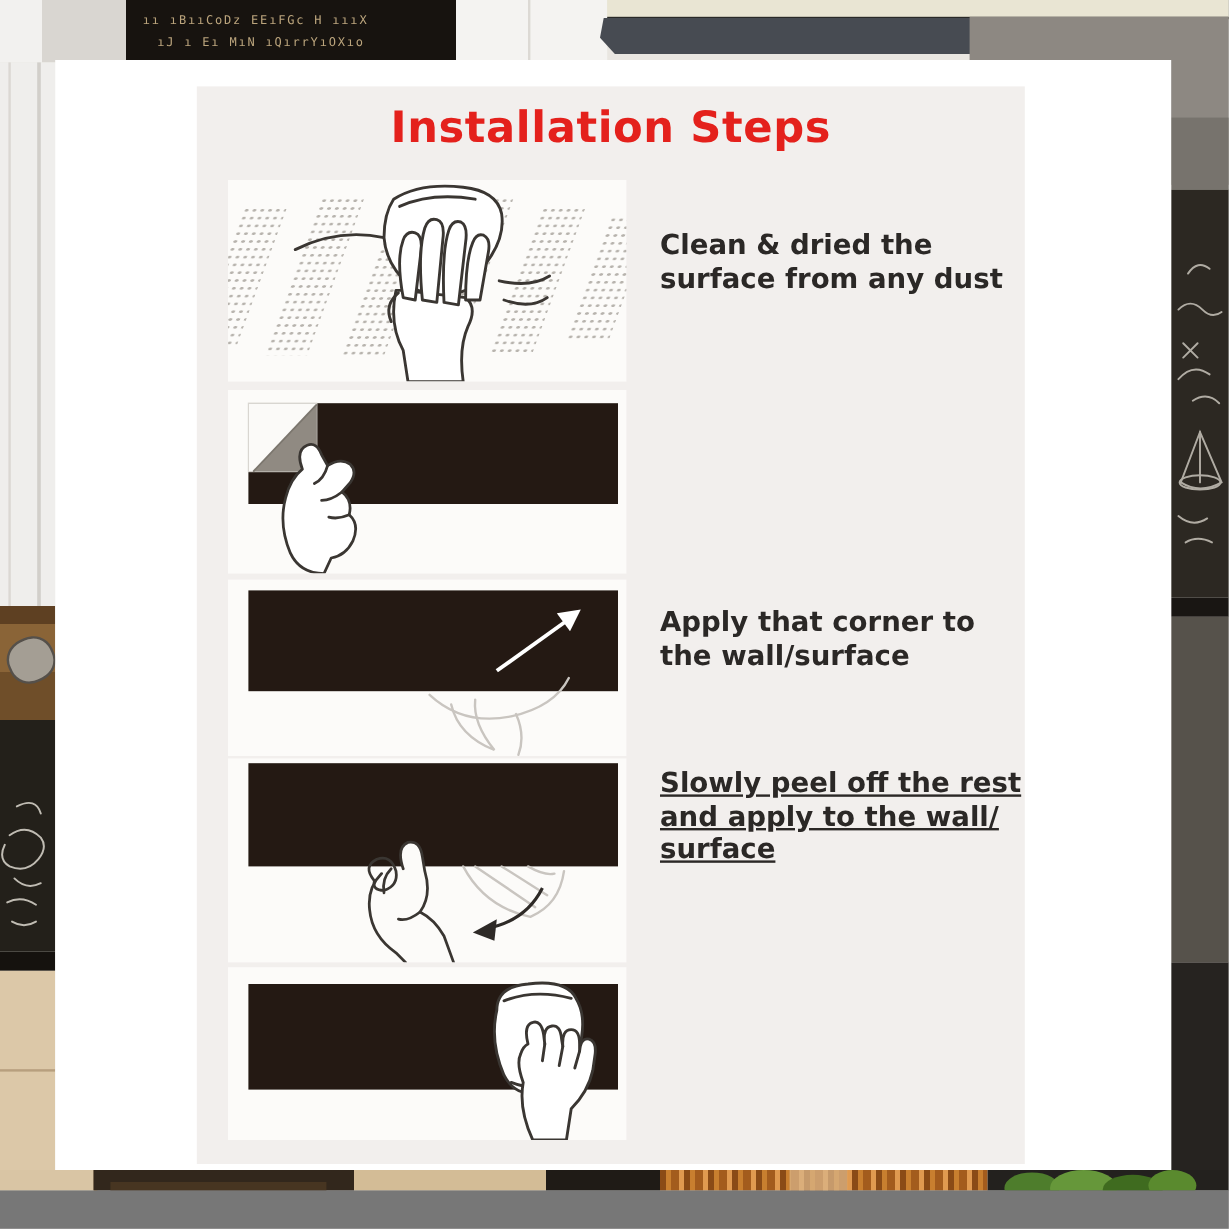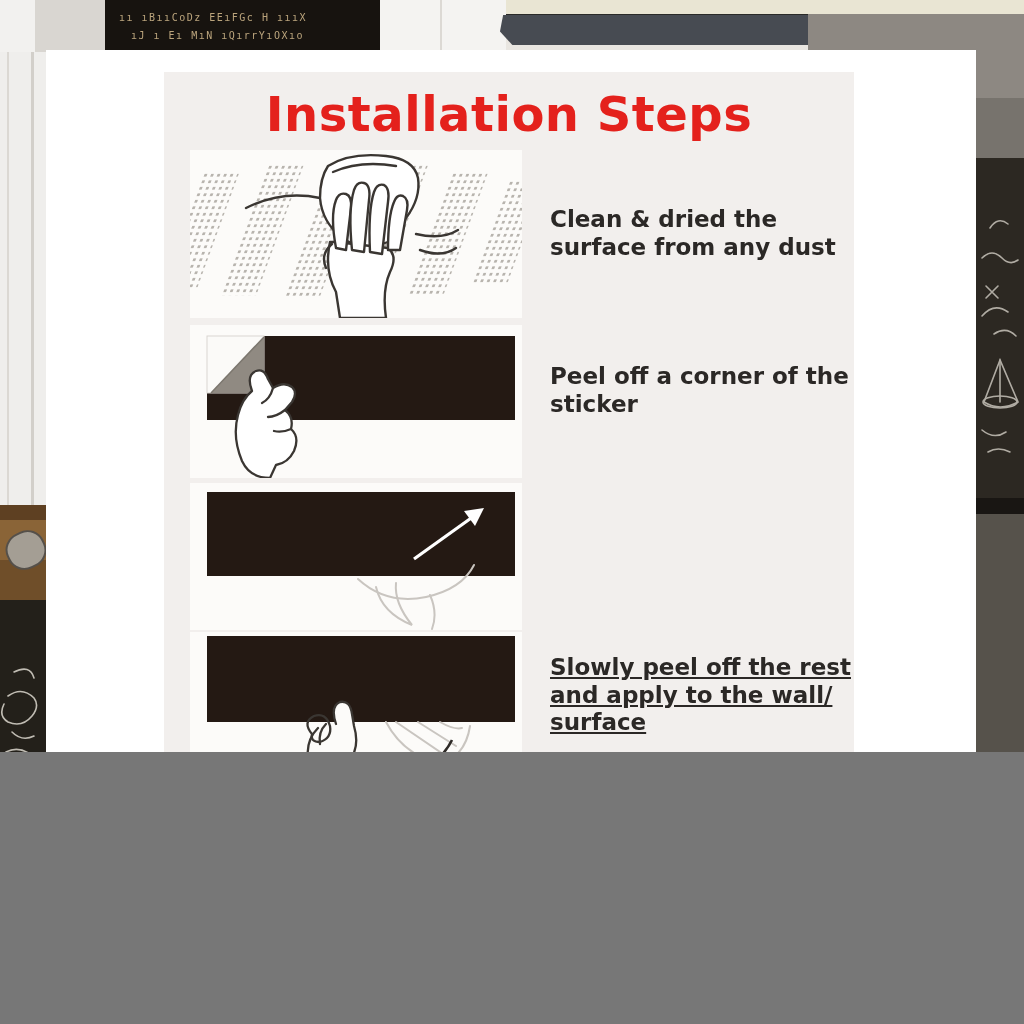--- a/index.html
+++ b/index.html
@@ -1,16 +1,16 @@
 <!DOCTYPE html>
 <html><head>
 <meta charset="utf-8">
 <style>
   html,body{margin:0;padding:0;background:#777;}
-  .stage{position:relative;width:1024px;height:752px;overflow:hidden;
+  .stage{position:relative;width:1024px;height:992px;overflow:hidden;
          font-family:"DejaVu Sans","Liberation Sans",sans-serif;background:#e9e6e1;}
   .abs{position:absolute;}
 
   
   .bg-pillar-top{left:0;top:0;width:35px;height:52px;background:#f2f1ef;}
   .bg-gray-top{left:35px;top:0;width:70px;height:52px;background:#d9d6d1;}
   .bg-menuboard{left:105px;top:0;width:275px;height:52px;background:#17130f;overflow:hidden;}
   .chalk-menu{color:#c9b186;font:10px "DejaVu Sans Mono",monospace;letter-spacing:1.5px;
               filter:blur(.4px);opacity:.92;white-space:nowrap;}
   .cm1{left:14px;top:12px;} .cm2{left:26px;top:30px;}
@@ -48,36 +48,36 @@
      background:repeating-linear-gradient(90deg,#8a4b16 0 5px,#c87f2f 5px 9px,#a35c1d 9px 16px,#e09a50 16px 20px);}
   .wood-light{left:108px;top:0;width:48px;height:49px;background:#d9b488;opacity:.75;}
   .bg-b-plant{left:823px;top:975px;width:201px;height:49px;background:#23211e;}
   .leaf{border-radius:50%;}
   .pot{left:108px;top:24px;width:46px;height:22px;background:#e8e6e1;border-radius:3px 3px 5px 5px;}
 
   
   .card{left:46px;top:50px;width:930px;height:925px;background:#ffffff;}
   .panel{left:164px;top:72px;width:690px;height:898px;background:#f2efed;}
   .title{left:0;top:14px;width:690px;text-align:center;color:#e4211c;
-         font-size:48px;font-weight:bold;letter-spacing:.5px;}
+         font-size:36px;font-weight:bold;letter-spacing:.5px;}
 
   .illus{background:#fcfbf9;overflow:hidden;}
   .box1{left:190px;top:150px;width:332px;height:168px;}
   .box2{left:190px;top:325px;width:332px;height:153px;}
   .box3{left:190px;top:483px;width:332px;height:147px;}
   .box4{left:190px;top:632px;width:332px;height:170px;}
   .box5{left:190px;top:806px;width:332px;height:144px;}
   .illus svg{position:absolute;left:0;top:0;}
 
   .band{position:absolute;width:36px;transform:skewX(-20deg);
         background-image:radial-gradient(#b7b3ad 1.3px,transparent 1.5px);
         background-size:6.5px 6.5px;}
 
   .step-text{position:absolute;left:550px;width:330px;color:#2b2826;font-size:23px;
-             line-height:27.5px;font-weight:bold;white-space:pre-line;margin-top:14px;}
+             line-height:27.5px;font-weight:bold;white-space:pre-line;}
   .t1{top:192px;} .t2{top:349px;} .t3{top:506px;} .t4{top:640px;text-decoration:underline;} .t5{top:816px;}
 </style>
 </head>
 <body>
 
 <div class="stage">
 
   <div>
     <div class="abs bg-pillar-top"></div>
     <div class="abs bg-gray-top"></div>
@@ -237,19 +237,19 @@
         <path d="M230,28 Q256,18 286,26"></path>
         <path d="M236,96 Q256,104 278,96"></path>
         <path d="M250,64 Q246,48 254,46 Q261,44 263,56 L264,64 Q262,50 270,49 Q277,48 278,60 L279,66 Q278,52 286,52 Q293,52 293,64 L293,70 Q294,58 301,60 Q307,62 306,72 L304,86 Q300,104 286,118 L282,144 L254,144 Q242,118 246,96 Q240,80 244,72 Q246,66 250,64 Z" fill="#ffffff"></path>
         <path d="M264,64 L262,78 M279,66 L276,82 M293,70 L289,84"></path>
       </g>
     </svg>
   </div>
 
   <div class="step-text t1">Clean &amp; dried the
 surface from any dust</div>
-  <div class="step-text t2">Peel off a corner of the
-sticker</div>
+  <div class="step-text t3">Apply that corner to
+the wall/surface</div>
   <div class="step-text t4">Slowly peel off the rest
 and apply to the wall/
 surface</div>
 
 </div>
 
 </body></html>

